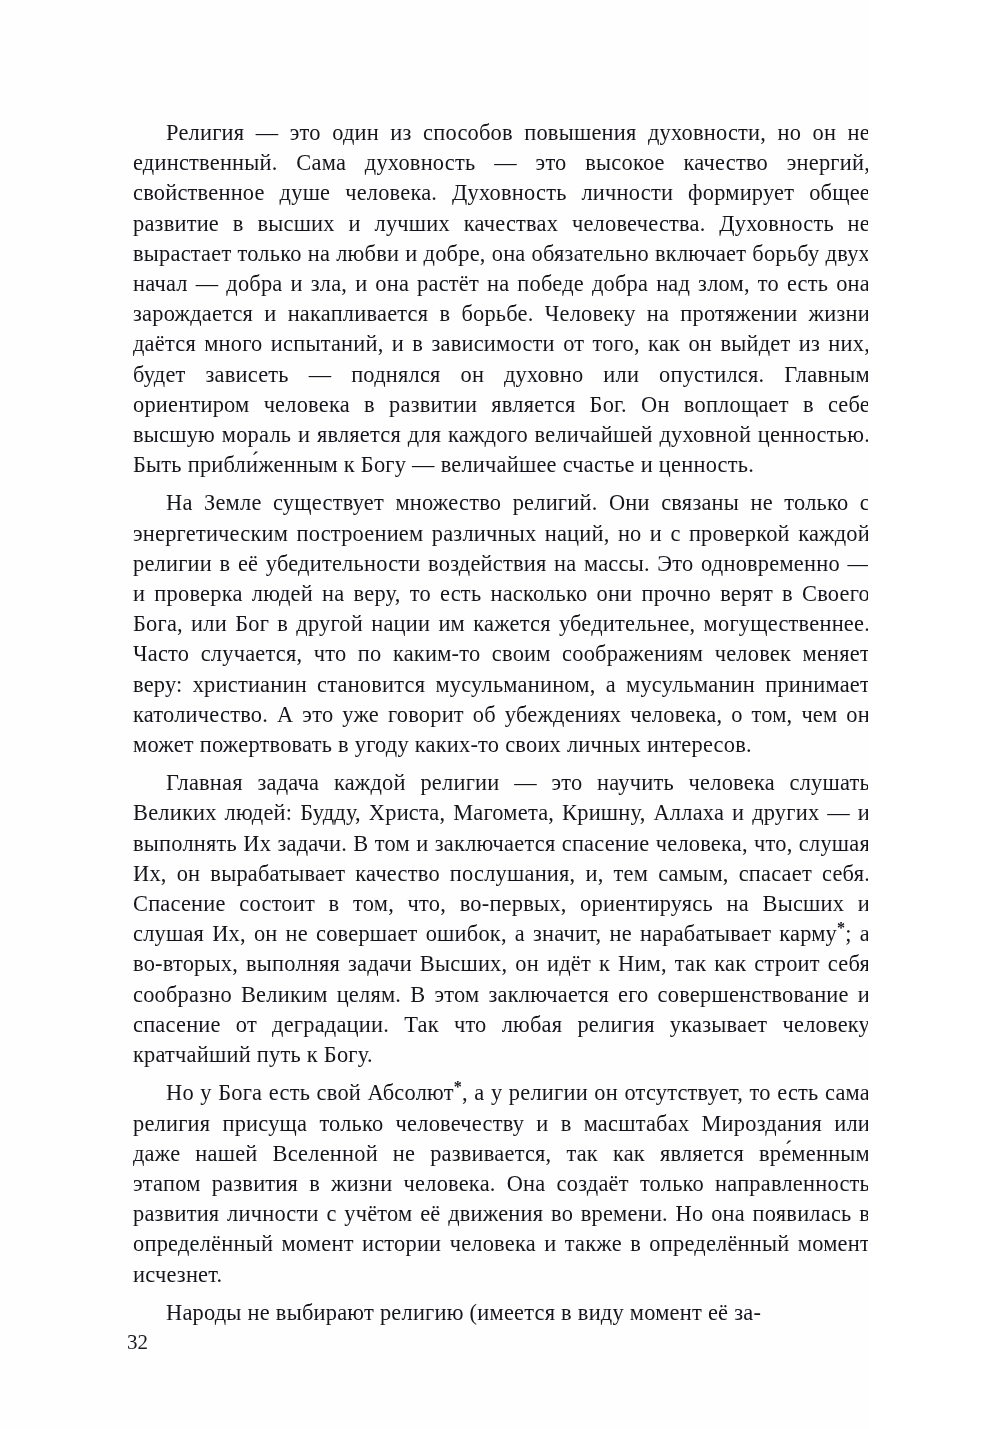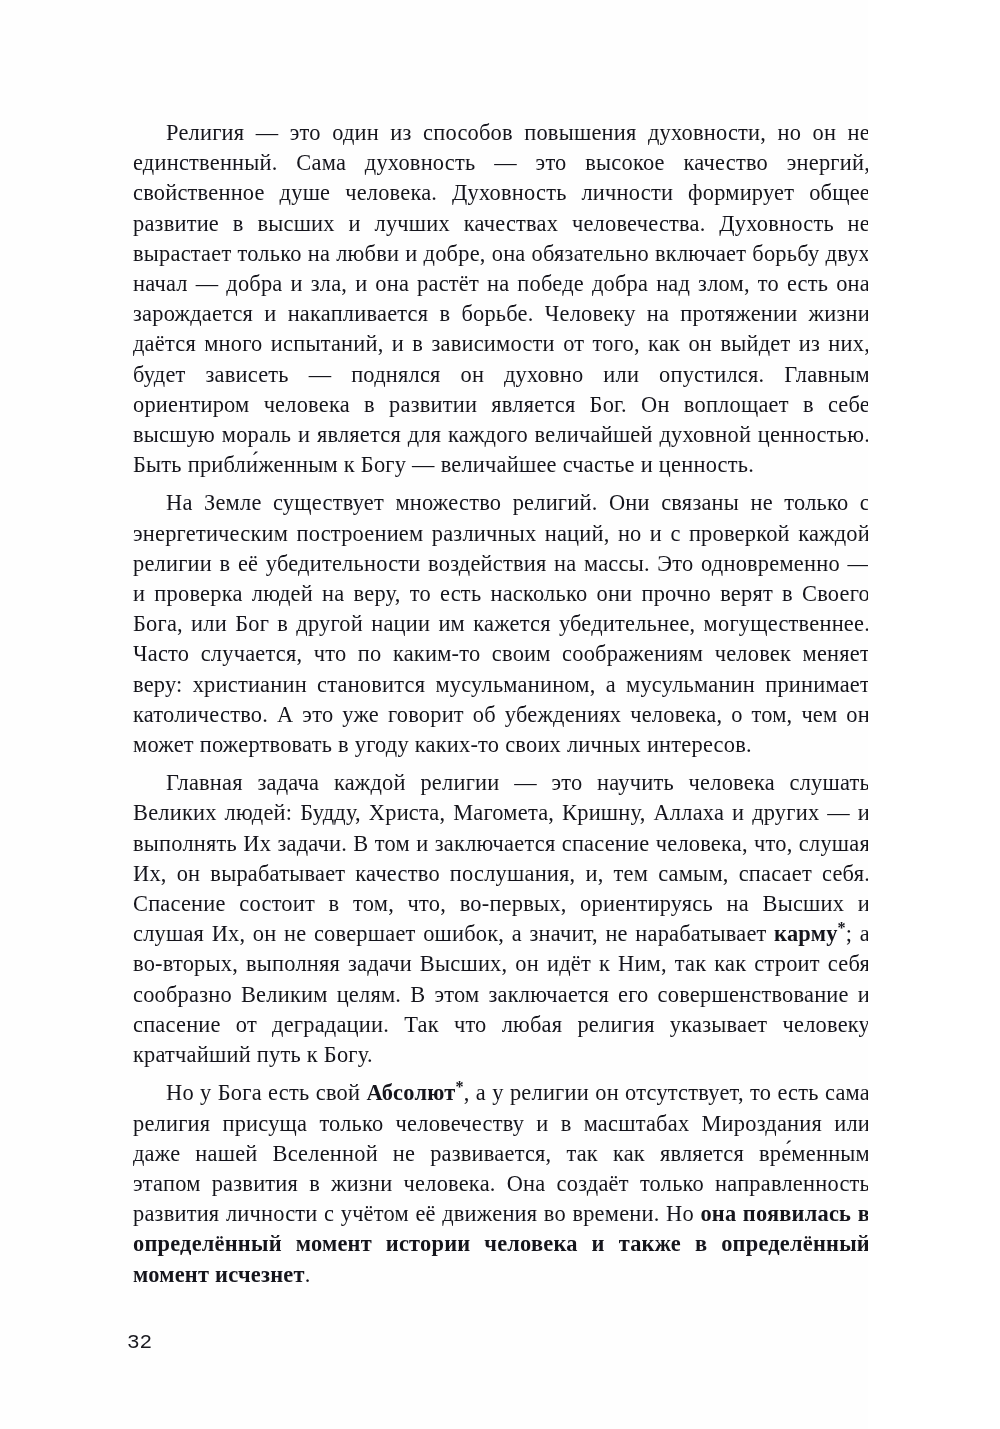--- a/index.html
+++ b/index.html
@@ -47,38 +47,38 @@
   .para + .para {
     margin-top: 8px;
   }
 
   
   .para.last {
     text-align: justify;
   }
 
   b, strong {
-    font-weight: bold;
+    font-weight: normal;
   }
 
   sup.star {
     font-size: 0.72em;
     vertical-align: super;
     line-height: 0;
     font-weight: bold;
   }
 
   .folio {
     position: absolute;
     left: 127px;
     top: 1332px;
     font-size: 21px;
     line-height: 1;
     color: #1a1a20;
-    font-family: Liberation Mono, monospace;
+    font-family: Liberation Serif, serif;
   }
 </style>
 </head>
 <body>
 
 <div class="page">
 
   <div class="text-column">
 
     <p class="para">
@@ -90,18 +90,21 @@
     </p>
 
     <p class="para">
       <span>Главная задача каждой религии — это научить человека слушать Великих людей: Будду, Христа, Магомета, Кришну, Аллаха и других — и выполнять Их задачи. В том и заключается спасение человека, что, слушая Их, он вырабатывает качество послушания, и, тем самым, спасает себя. Спасение состоит в том, что, во-первых, ориентируясь на Высших и слушая Их, он не совершает ошибок, а значит, не нарабатывает </span><b>карму</b><sup class="star">*</sup><span>; а во-вторых, выполняя задачи Высших, он идёт к Ним, так как строит себя сообразно Великим целям. В этом заключается его совершенствование и спасение от деградации. Так что любая религия указывает человеку кратчайший путь к Богу.</span>
     </p>
 
     <p class="para">
       <span>Но у Бога есть свой </span><b>Абсолют</b><sup class="star">*</sup><span>, а у религии он отсутствует, то есть сама религия присуща только человечеству и в масштабах Мироздания или даже нашей Вселенной не развивается, так как является вре́менным этапом развития в жизни человека. Она создаёт только направленность развития личности с учётом её движения во времени. Но </span><b>она появилась в определённый момент истории человека и также в определённый момент исчезнет</b><span>.</span>
     </p>
 
+    <p class="para last">
+      <span>Народы не выбирают религию (имеется в виду момент её за-</span>
+    </p>
 
   </div>
 
   <div class="folio">32</div>
 
 </div>
 
 </body></html>

